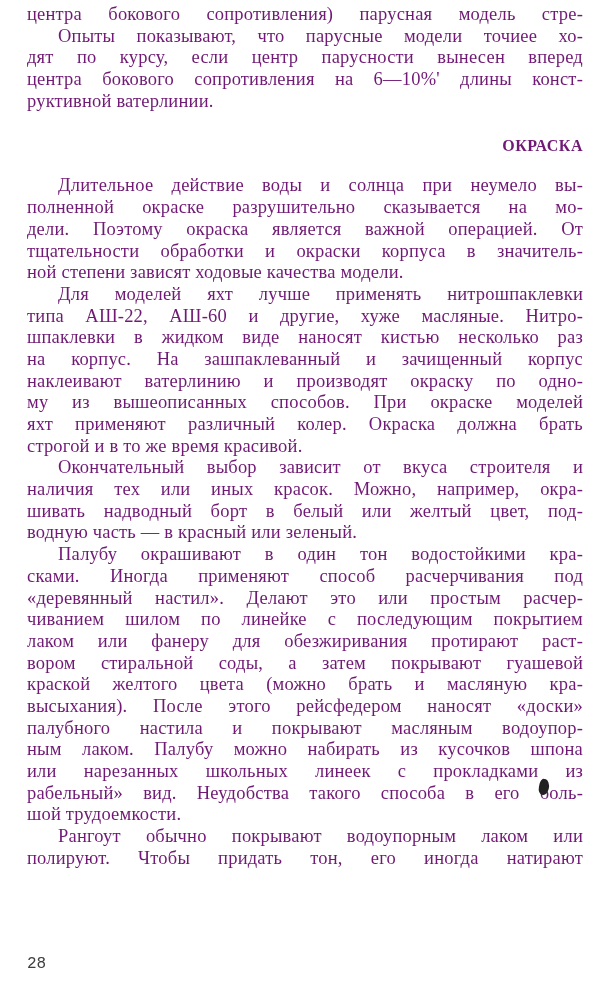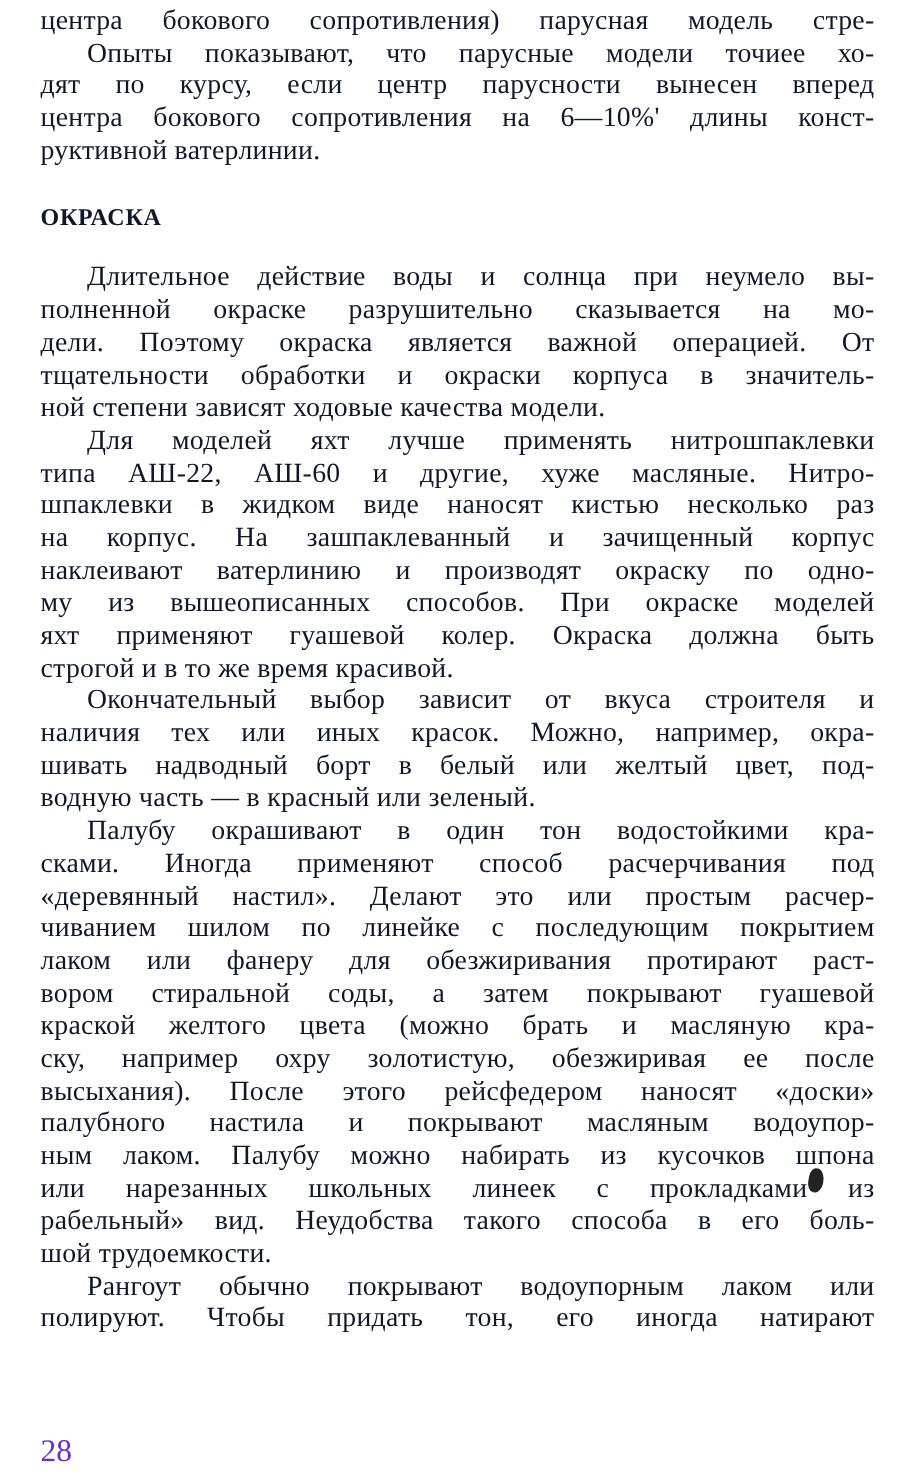--- a/index.html
+++ b/index.html
@@ -1,33 +1,33 @@
 <!DOCTYPE html>
 <html><head>
 <meta charset="utf-8">
 <style>
   html, body { margin: 0; padding: 0; background: #ffffff; }
   body { width: 600px; height: 988px; position: relative; overflow: hidden; }
   .page {
     position: absolute; left: 27px; top: 4px; width: 556px;
     font-family: "Liberation Serif", "DejaVu Serif", serif;
-    font-size: 18.5px; line-height: 21.7px; color: #0f172a;
+    font-size: 18.5px; line-height: 21.7px; color: #701a75;
     letter-spacing: 0.2px;
   }
   .line { display: block; white-space: nowrap; text-align: justify; text-align-last: justify; height: 21.7px; }
   .line.last { text-align-last: left; }
   .line.indent { padding-left: 31px; }
   .heading {
-    display: block; text-align: left; font-weight: bold; font-size: 16px;
+    display: block; text-align: right; font-weight: bold; font-size: 16px;
     letter-spacing: 0.5px; margin-top: 23px; margin-bottom: 18px; height: 22px; line-height: 22px;
   }
   .page-number {
     position: absolute; left: 27px; top: 955px;
-    font-family: Liberation Serif, serif;
-    font-size: 21px; color: #6d28d9;
+    font-family: Liberation Mono, monospace;
+    font-size: 16px; color: #404040;
   }
   .blot {
     position: absolute; left: 539px; top: 779px; width: 10px; height: 16px;
     background: #222; border-radius: 40% 60% 50% 50%; transform: rotate(12deg);
   }
 </style>
 </head>
 <body>
 
 <div class="page">
@@ -53,40 +53,39 @@
     <span class="line last">ной степени зависят ходовые качества модели.</span>
   </div>
 
   <div>
     <span class="line indent">Для моделей яхт лучше применять  нитрошпаклевки</span>
     <span class="line">типа АШ-22, АШ-60 и другие, хуже масляные. Нитро-</span>
     <span class="line">шпаклевки в жидком виде наносят кистью несколько раз</span>
     <span class="line">на корпус. На зашпаклеванный и зачищенный корпус</span>
     <span class="line">наклеивают ватерлинию и производят окраску по одно-</span>
     <span class="line">му из вышеописанных способов. При окраске  моделей</span>
-    <span class="line">яхт применяют гуашевой колер. Окраска должна быть</span>
+    <span class="line">яхт применяют различный колер. Окраска должна брать</span>
     <span class="line last">строгой и в то же время красивой.</span>
   </div>
 
   <div>
     <span class="line indent">Окончательный выбор зависит от вкуса строителя и</span>
     <span class="line">наличия тех или иных красок. Можно, например, окра-</span>
     <span class="line">шивать надводный борт в белый или желтый цвет, под-</span>
     <span class="line last">водную часть — в красный или зеленый.</span>
   </div>
 
   <div>
     <span class="line indent">Палубу окрашивают в один тон водостойкими кра-</span>
     <span class="line">сками. Иногда применяют способ  расчерчивания  под</span>
     <span class="line">«деревянный настил». Делают это или простым расчер-</span>
     <span class="line">чиванием шилом по линейке с последующим покрытием</span>
     <span class="line">лаком или фанеру для обезжиривания протирают раст-</span>
     <span class="line">вором стиральной соды, а затем покрывают  гуашевой</span>
     <span class="line">краской желтого цвета (можно брать и масляную кра-</span>
-    <span class="line">ску, например  охру золотистую, обезжиривая ее после</span>
     <span class="line">высыхания). После этого рейсфедером наносят «доски»</span>
     <span class="line">палубного настила и покрывают  масляным  водоупор-</span>
     <span class="line">ным лаком. Палубу можно набирать из кусочков шпона</span>
     <span class="line">или нарезанных школьных  линеек  с  прокладками  из</span>
     <span class="line">рабельный» вид. Неудобства такого способа в его боль-</span>
     <span class="line last">шой трудоемкости.</span>
   </div>
 
   <div>
     <span class="line indent">Рангоут обычно покрывают  водоупорным лаком или</span>

